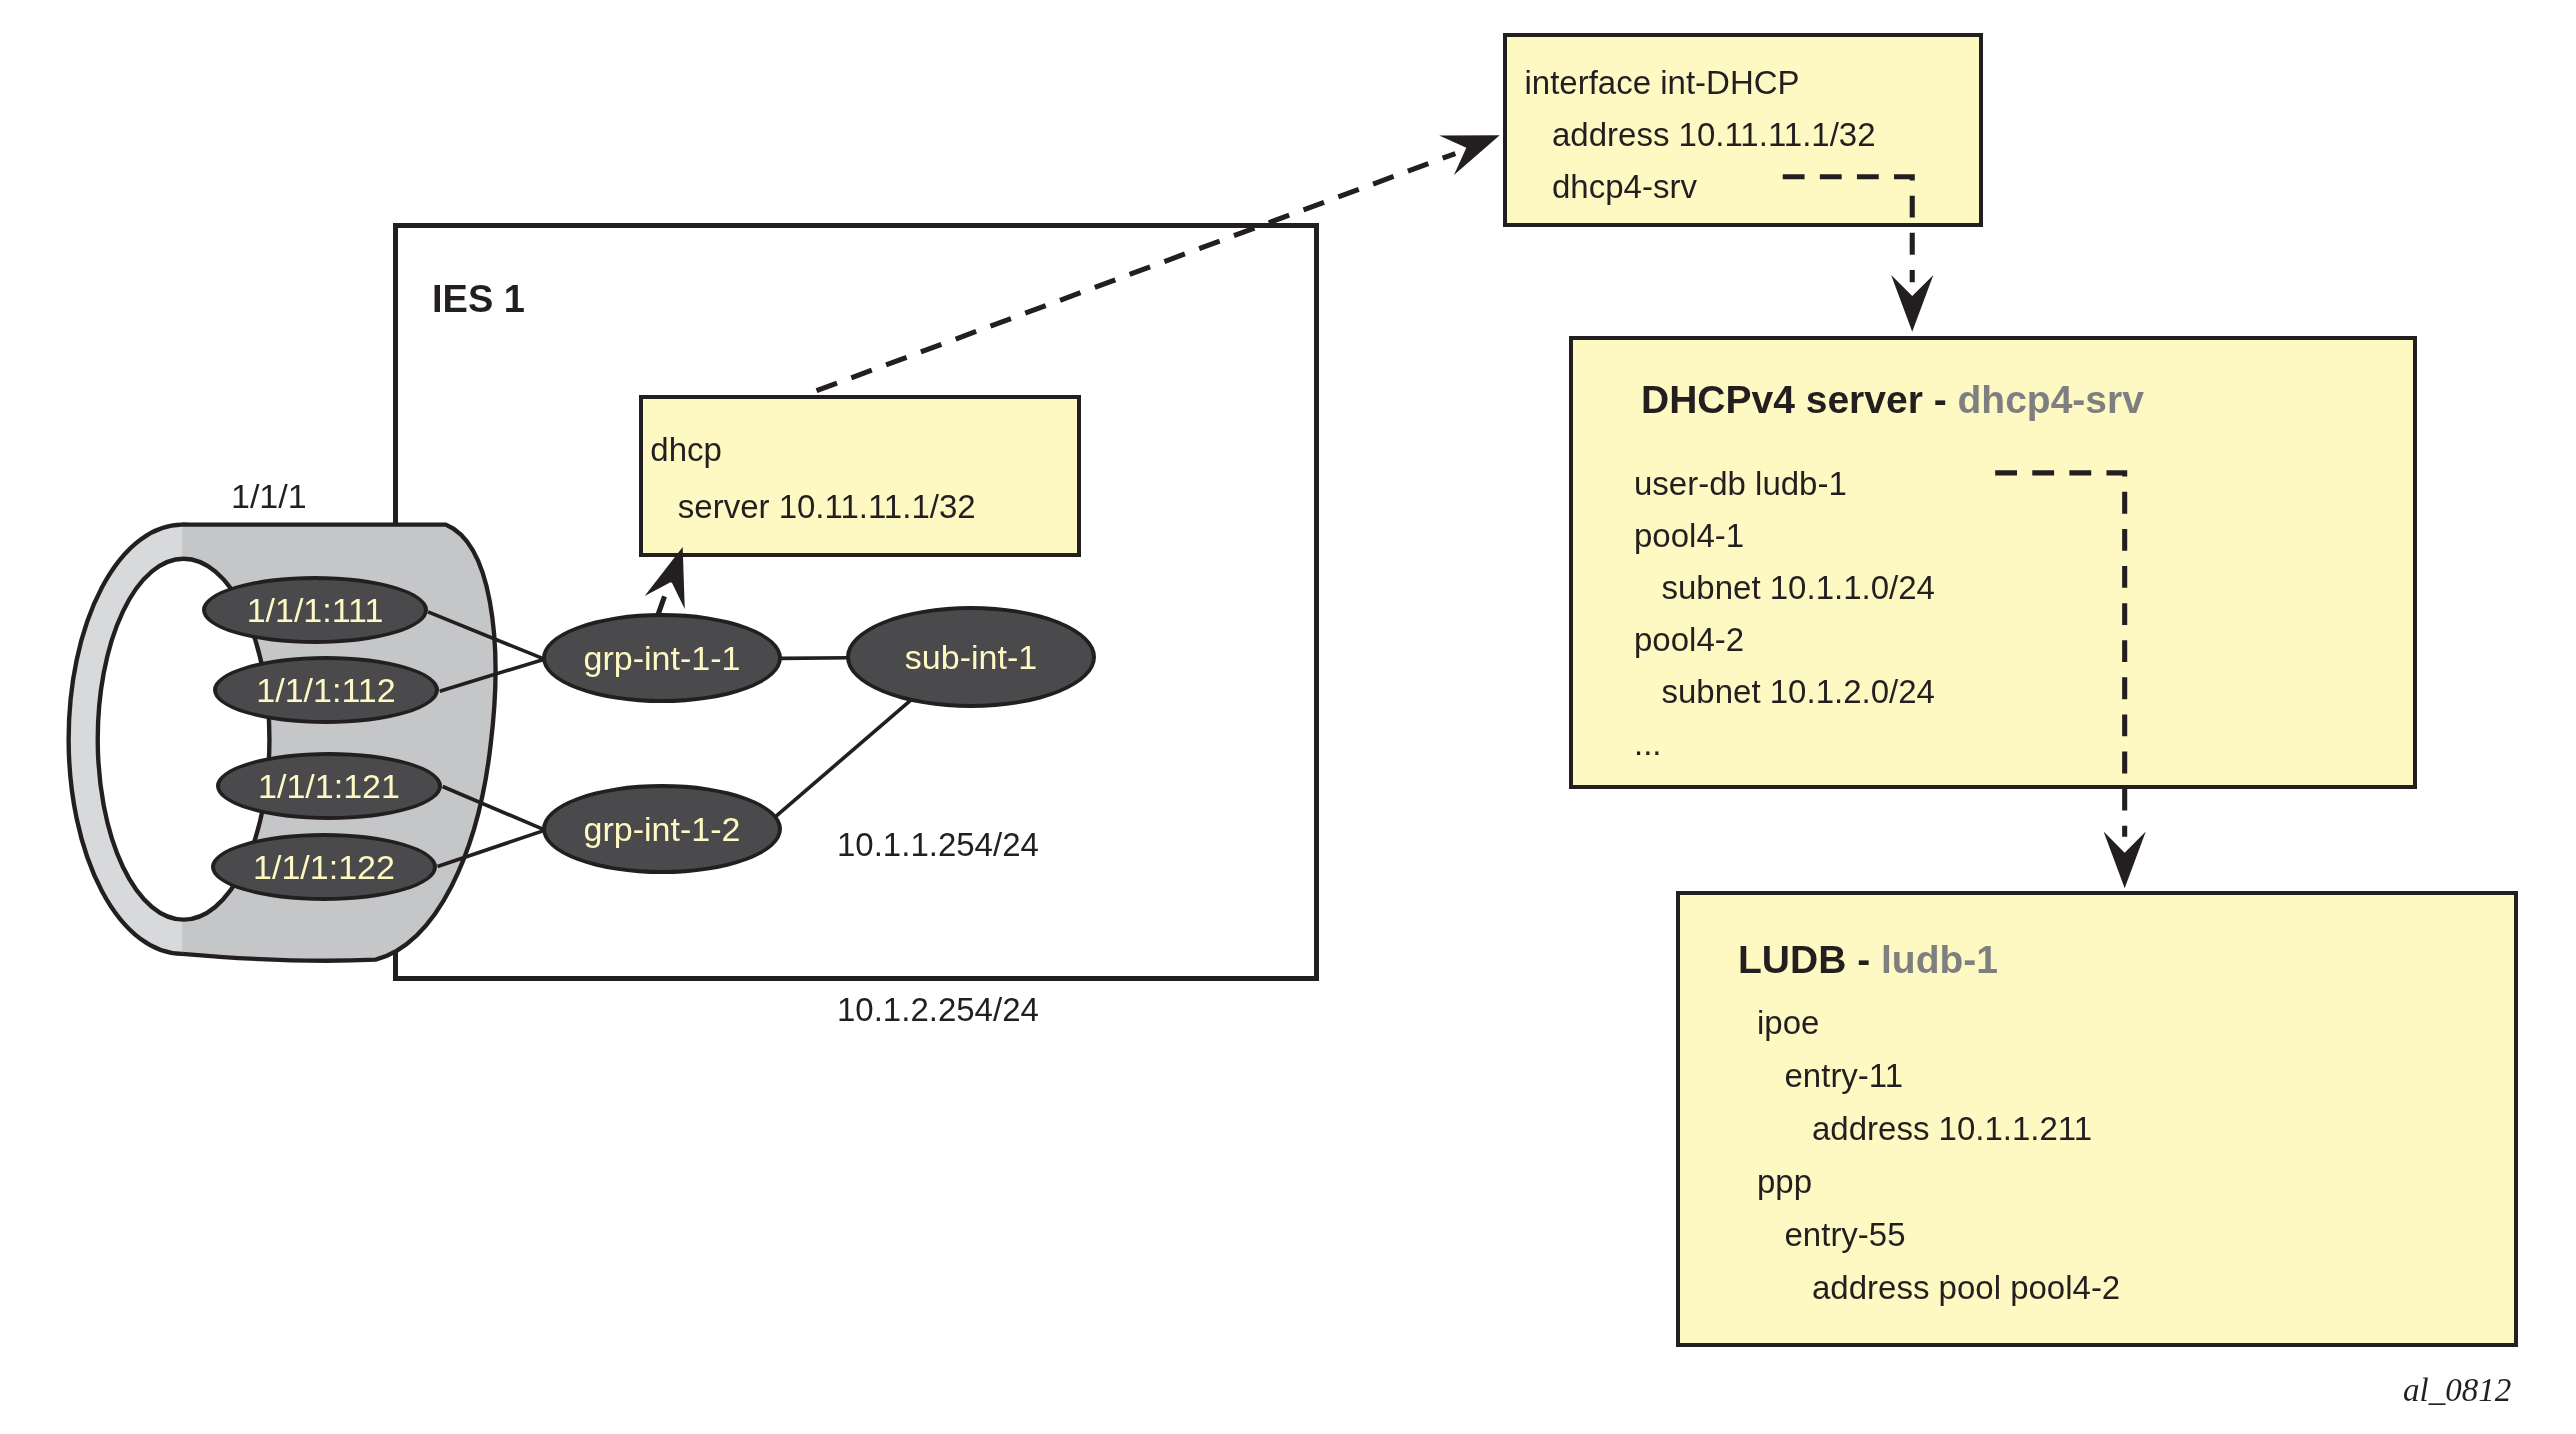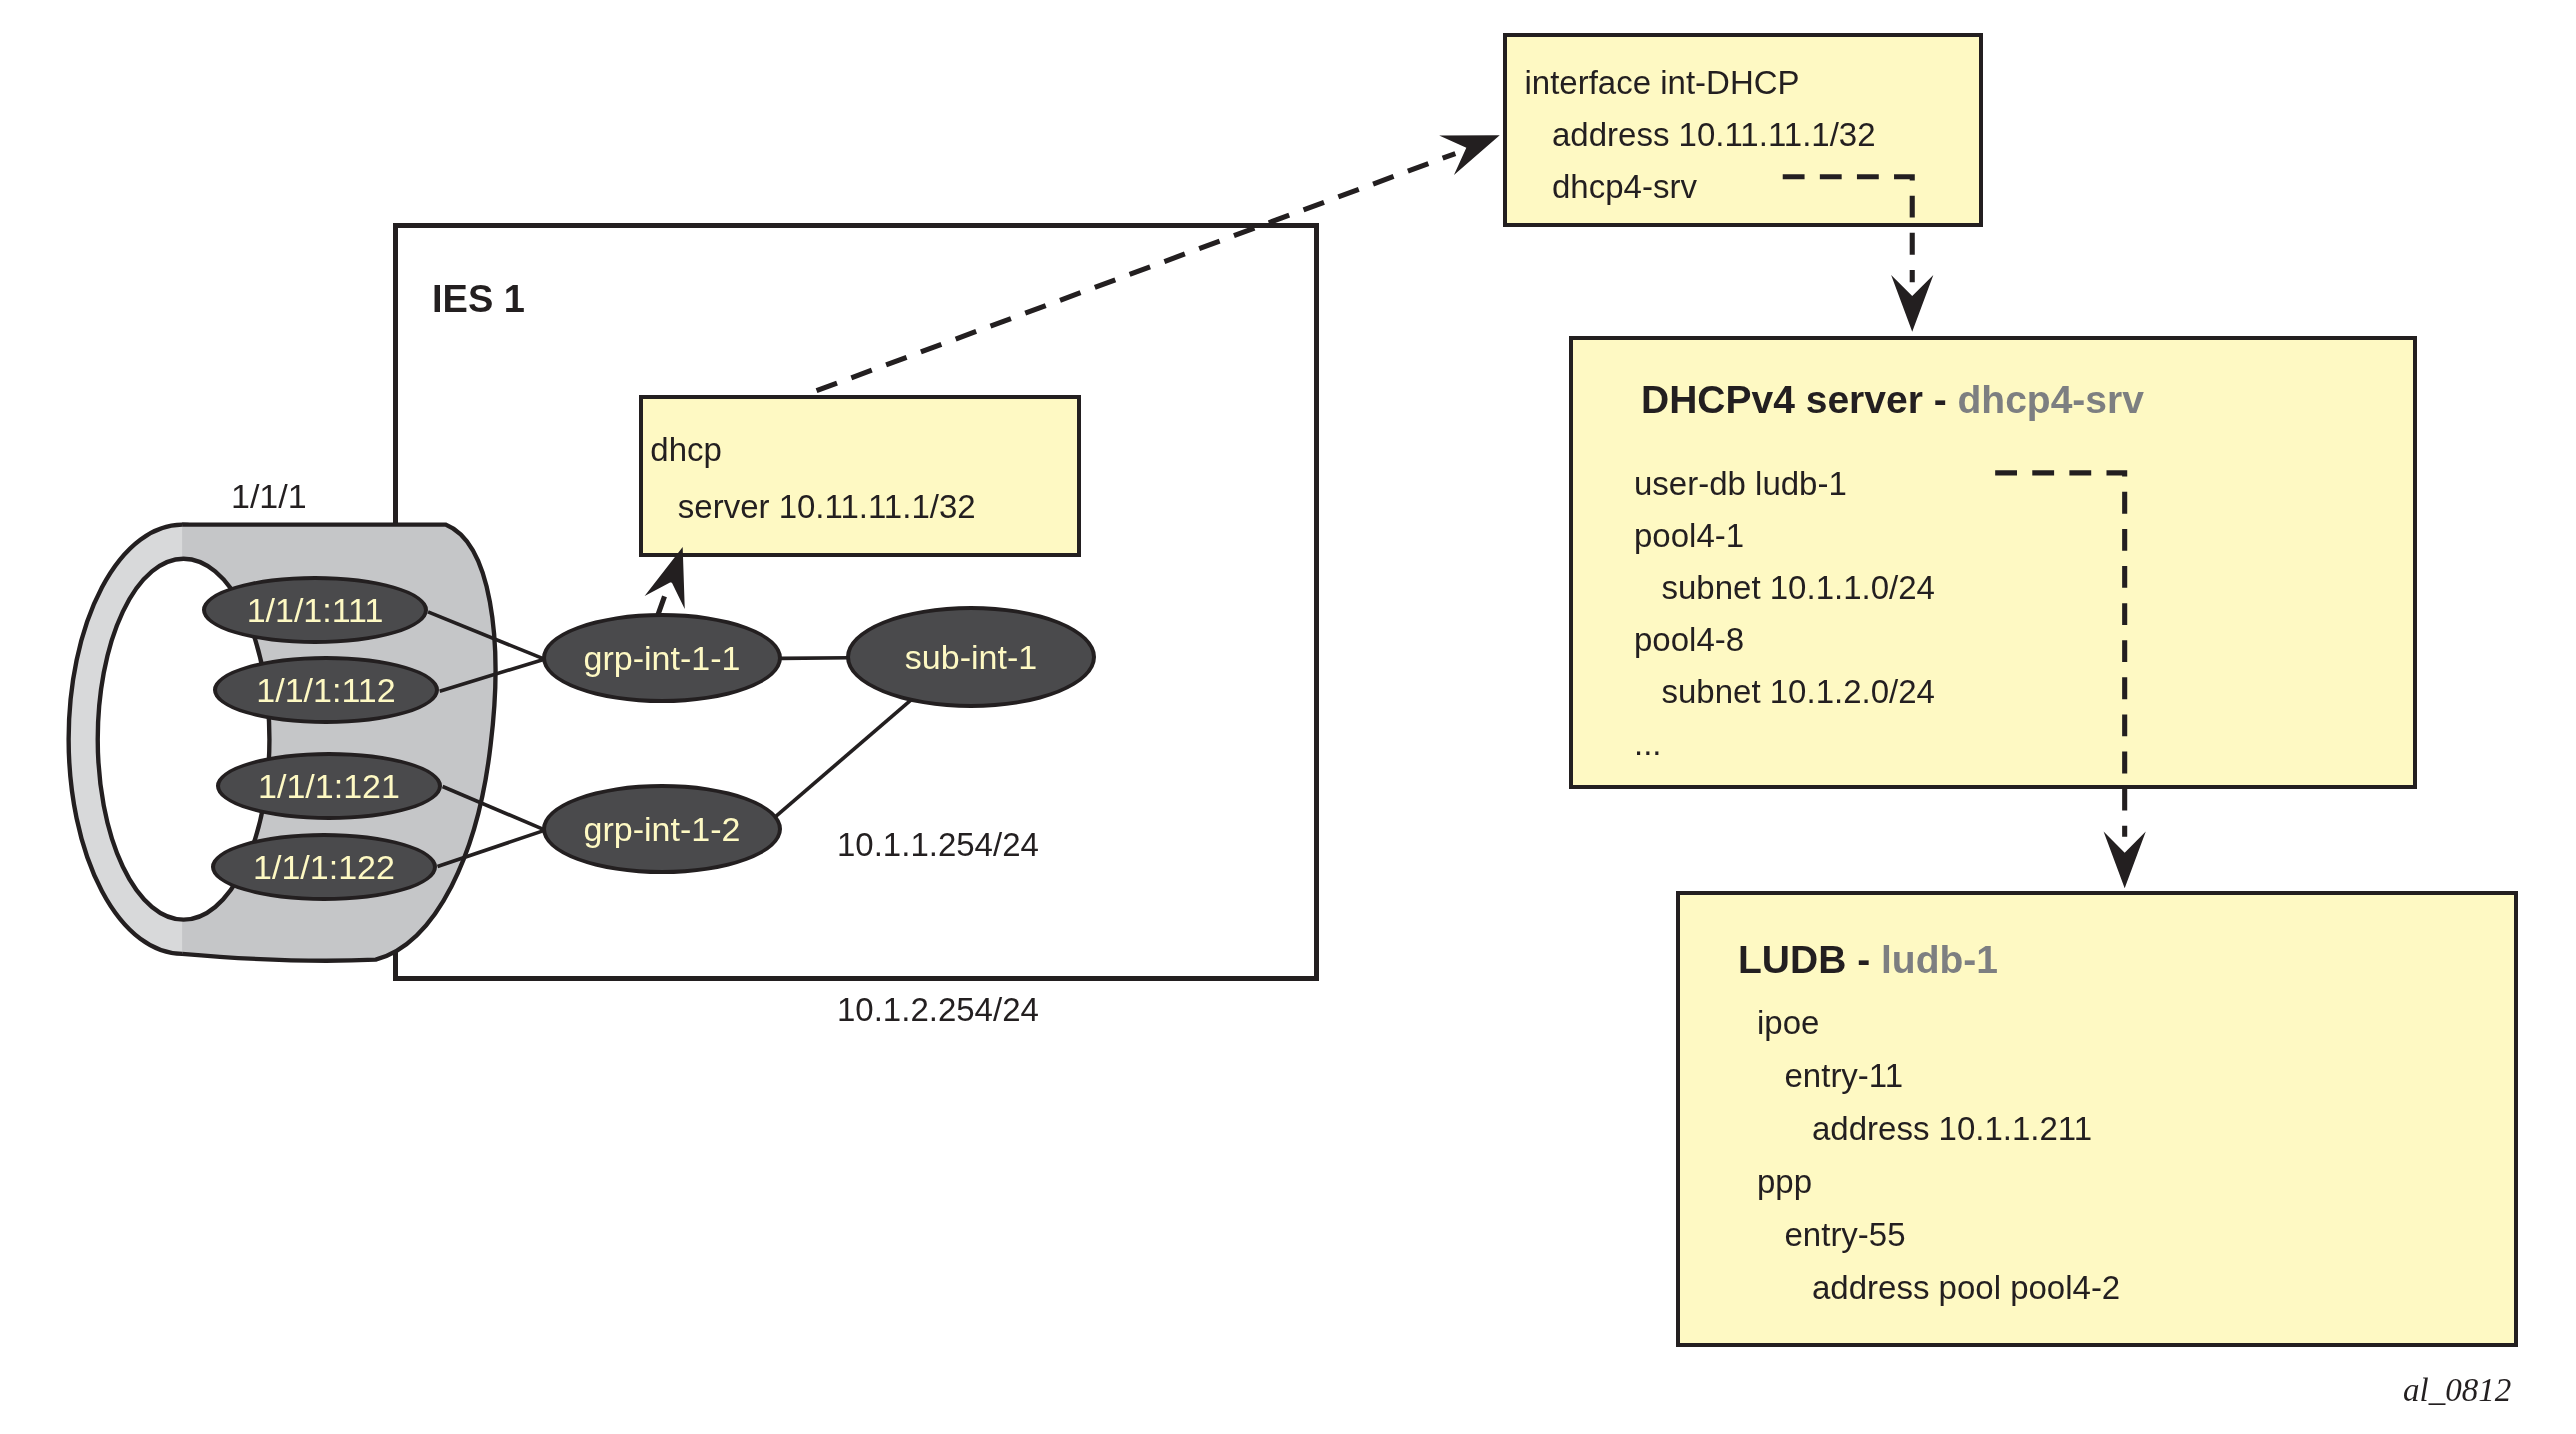--- a/index.html
+++ b/index.html
@@ -56,21 +56,21 @@
       <div class="cfg-line">   dhcp4-srv</div>
     </div>
   </div>
 
   <div class="box" style="left:1569px;top:336px;width:848px;height:453px;">
     <div class="box-title" style="padding:39px 0 0 68px;"><span>DHCPv4 server - </span><span class="gray">dhcp4-srv</span></div>
     <div class="srv-lines">
       <div class="cfg-line">user-db ludb-1</div>
       <div class="cfg-line">pool4-1</div>
       <div class="cfg-line">   subnet 10.1.1.0/24</div>
-      <div class="cfg-line">pool4-8</div>
+      <div class="cfg-line">pool4-2</div>
       <div class="cfg-line">   subnet 10.1.2.0/24</div>
       <div class="cfg-line">...</div>
     </div>
   </div>
 
   <div class="box" style="left:1676px;top:891px;width:842px;height:456px;">
     <div class="box-title" style="padding:44px 0 0 58px;"><span>LUDB - </span><span class="gray">ludb-1</span></div>
     <div class="ludb-lines">
       <div class="cfg-line">ipoe</div>
       <div class="cfg-line">   entry-11</div>

